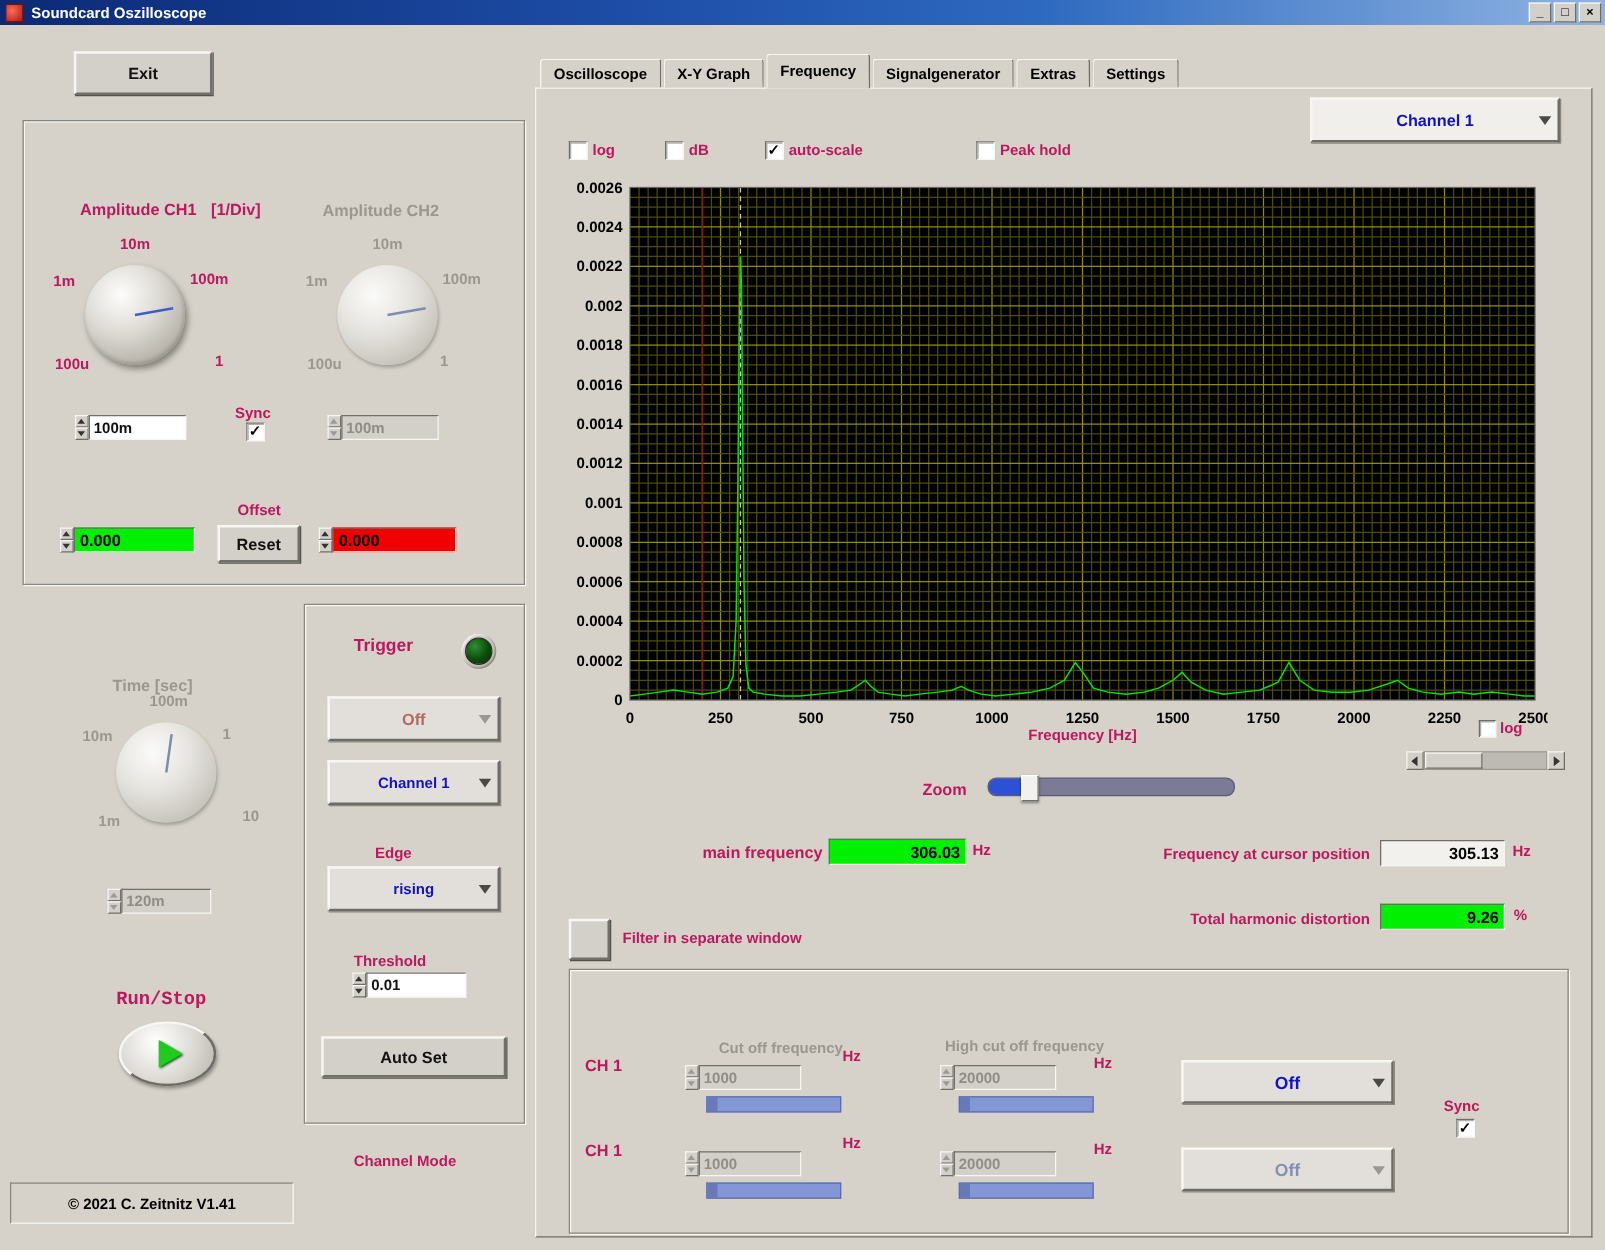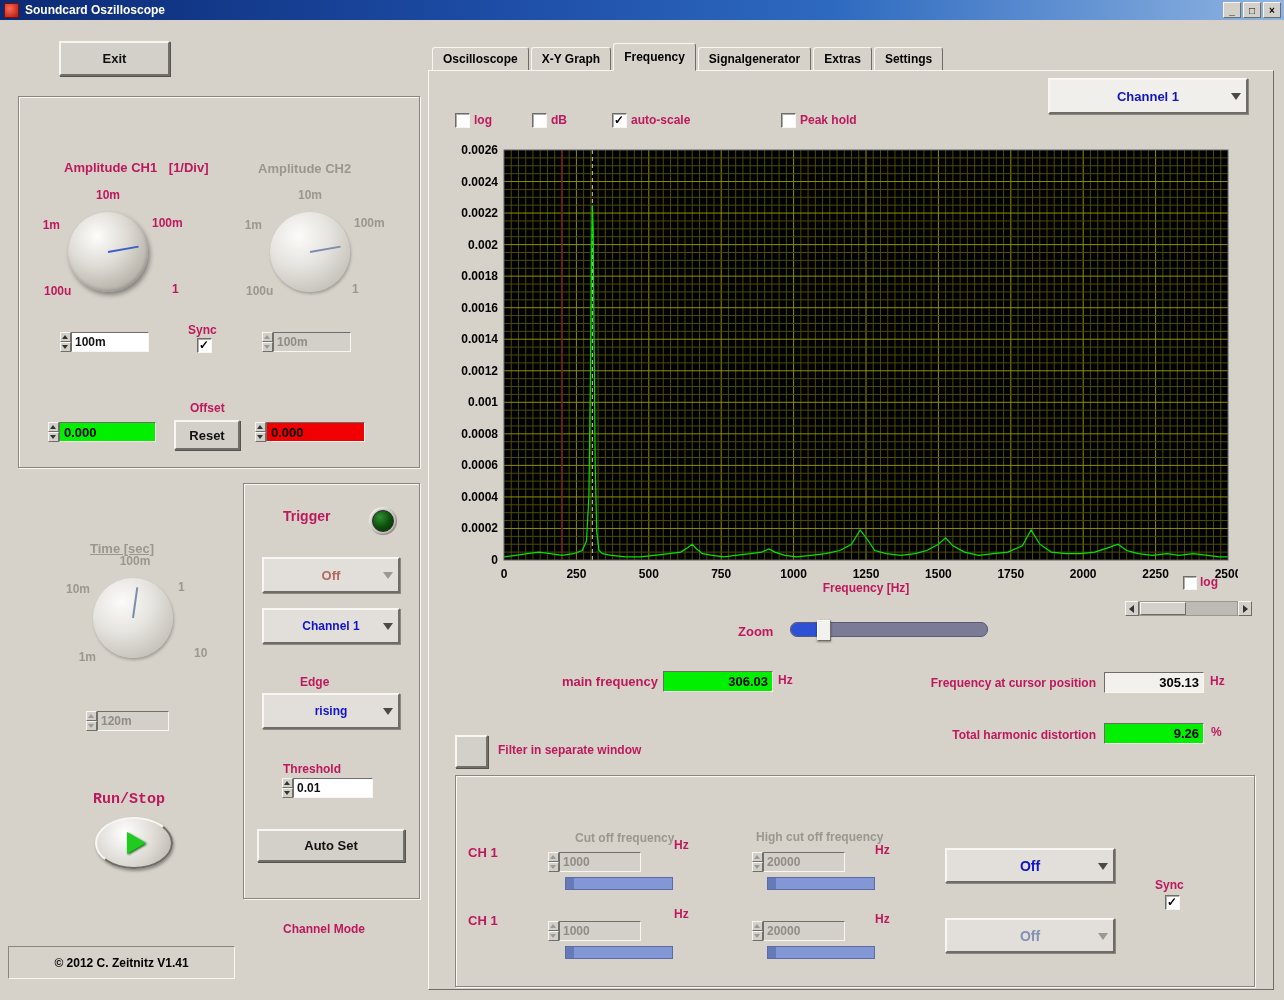--- a/index.html
+++ b/index.html
@@ -166,41 +166,41 @@
     <div class="s-dn"></div>
   </div>
   <div class="display green leftal" style="left:59px;top:422px;width:97px;height:20px;">0.000</div>
   <div class="btn" style="left:174px;top:420px;width:66px;height:30px;">Reset</div>
   <div class="spin" style="left:255px;top:422px;">
     <div class="s-up"></div>
     <div class="s-dn"></div>
   </div>
   <div class="display red" style="left:266px;top:422px;width:99px;height:20px;">0.000</div>
 
-  <div class="lbl f13 gray" style="left:90px;top:541px;text-decoration:underline;">Time [sec]</div>
+  <div class="lbl f13 gray" style="left:90px;top:541px;">Time [sec]</div>
   <div class="knob disabled" style="left:93px;top:578px;width:80px;height:80px;">
     <div class="ptr" style="transform:rotate(8deg);"></div>
   </div>
   <div class="lbl gray" style="left:113px;top:554px;width:44px;text-align:center;">100m</div>
   <div class="lbl gray" style="left:58px;top:582px;width:32px;text-align:right;">10m</div>
   <div class="lbl gray" style="left:178px;top:580px;">1</div>
   <div class="lbl gray" style="left:72px;top:650px;width:24px;text-align:right;">1m</div>
   <div class="lbl gray" style="left:194px;top:646px;">10</div>
   <div class="spin disabled" style="left:86px;top:711px;">
     <div class="s-up"></div>
     <div class="s-dn"></div>
   </div>
   <input class="field disabled" style="left: 97px; top: 711px; width: 72px;" readonly="" value="120m">
 
   <div class="lbl f15" style="left:93px;top:791px;font-family:Liberation Mono, monospace;">Run/Stop</div>
   <div class="oval" style="left:95px;top:817px;width:78px;height:52px;">
     <div class="play-tri"></div>
   </div>
 
-  <div class="sunkenbox" style="left:8px;top:946px;width:225px;height:31px;">© 2012   C. Zeitnitz V1.41</div>
+  <div class="sunkenbox" style="left:8px;top:946px;width:225px;height:31px;">© 2021   C. Zeitnitz V1.41</div>
 
   <div class="etched" style="left:243px;top:483px;width:175px;height:414px;"></div>
   <div class="lbl f14" style="left:283px;top:508px;">Trigger</div>
   <div class="led-ring" style="left:369px;top:507px;">
     <div class="led-core"></div>
   </div>
 
   <div class="dd" style="left:262px;top:557px;width:138px;height:36px;">
     <span class="txt-red-dim" style="font-size:13px;">Off</span>
     <span class="arr dim"></span>

